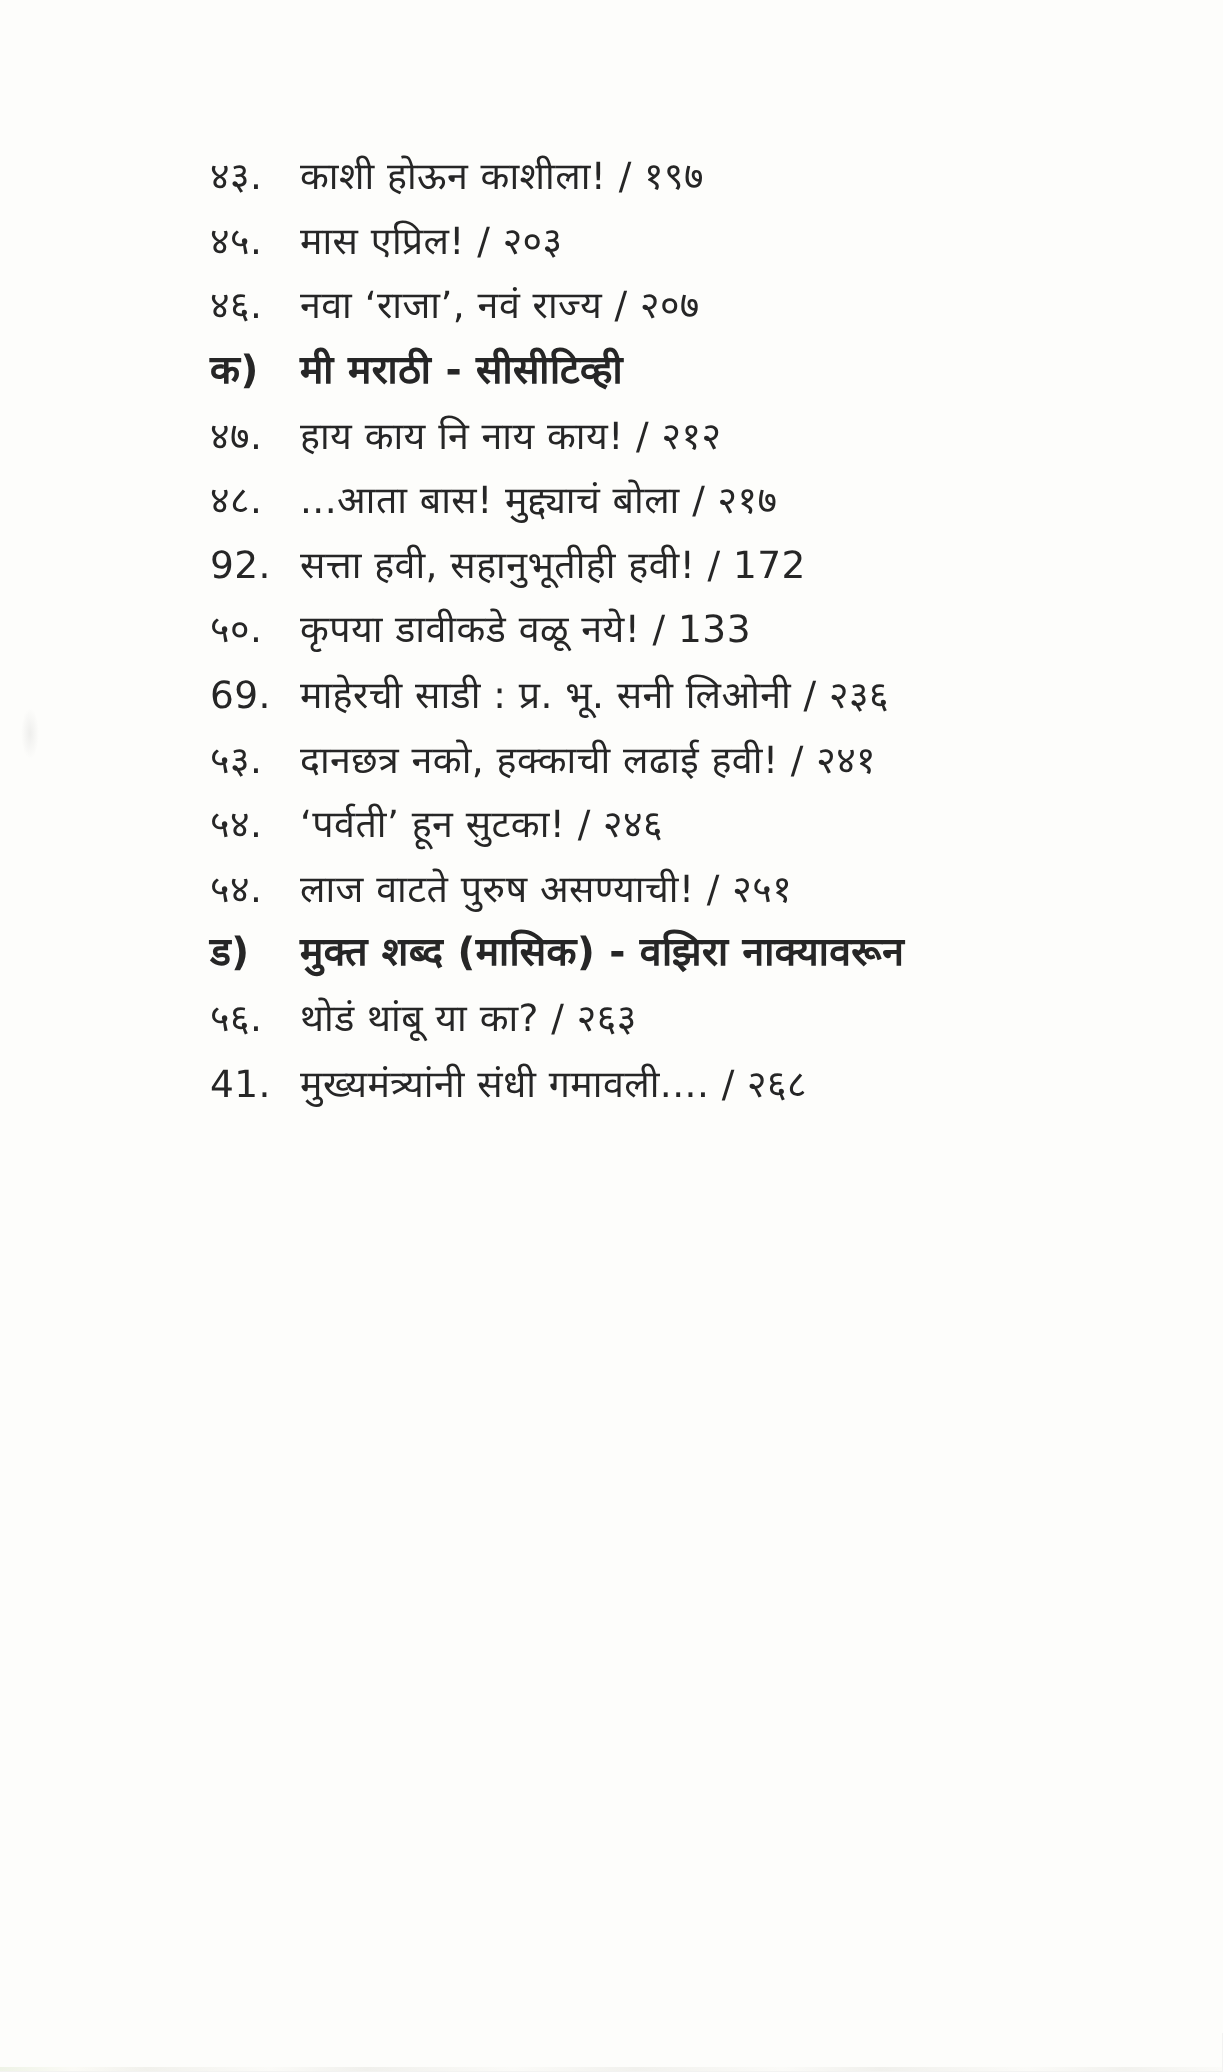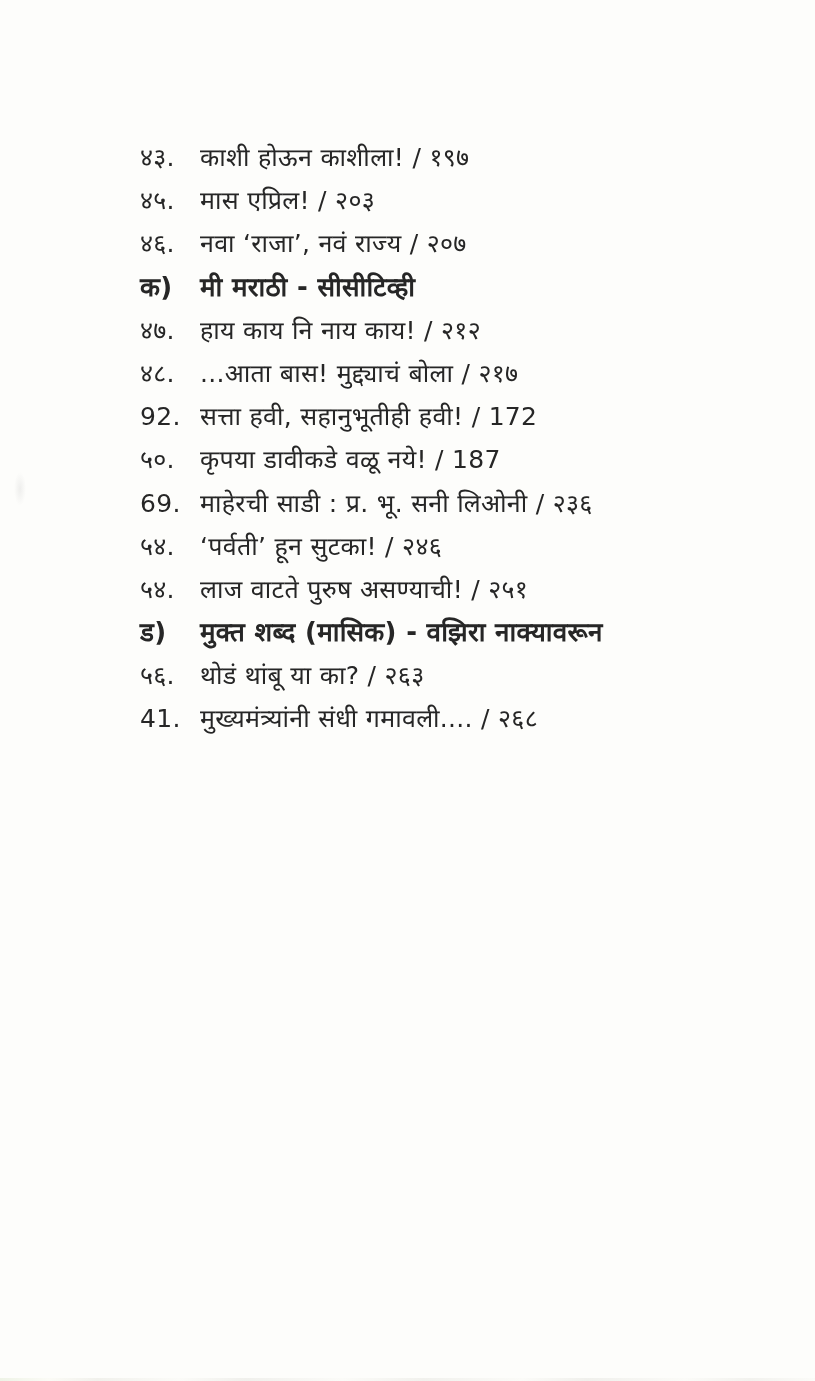--- a/index.html
+++ b/index.html
@@ -28,21 +28,20 @@
       align-items: baseline;
       height: 43.2px;
       line-height: 43.2px;
       font-size: 25px;
       letter-spacing: 0.3px;
       white-space: nowrap;
     }
     .row .num {
       flex: 0 0 60px;
       width: 60px;
-      margin-top: 40px;
     }
     .row .title {
       flex: 1 1 auto;
     }
     .row.section {
       font-weight: bold;
       font-size: 26px;
     }
     
     .speck {
@@ -93,25 +92,29 @@
       <div class="row item">
         <span class="num">४८.</span>
         <span class="title">...आता बास! मुद्द्याचं बोला / २१७</span>
       </div>
       <div class="row item">
         <span class="num">92.</span>
         <span class="title">सत्ता हवी, सहानुभूतीही हवी! / 172</span>
       </div>
       <div class="row item">
         <span class="num">५०.</span>
-        <span class="title">कृपया डावीकडे वळू नये! / 187</span>
+        <span class="title">कृपया डावीकडे वळू नये! / 133</span>
       </div>
       <div class="row item">
         <span class="num">69.</span>
         <span class="title">माहेरची साडी : प्र. भू. सनी लिओनी / २३६</span>
+      </div>
+      <div class="row item">
+        <span class="num">५३.</span>
+        <span class="title">दानछत्र नको, हक्काची लढाई हवी! / २४१</span>
       </div>
       <div class="row item">
         <span class="num">५४.</span>
         <span class="title">‘पर्वती’ हून सुटका! / २४६</span>
       </div>
       <div class="row item">
         <span class="num">५४.</span>
         <span class="title">लाज वाटते पुरुष असण्याची! / २५१</span>
       </div>
       <div class="row section">

